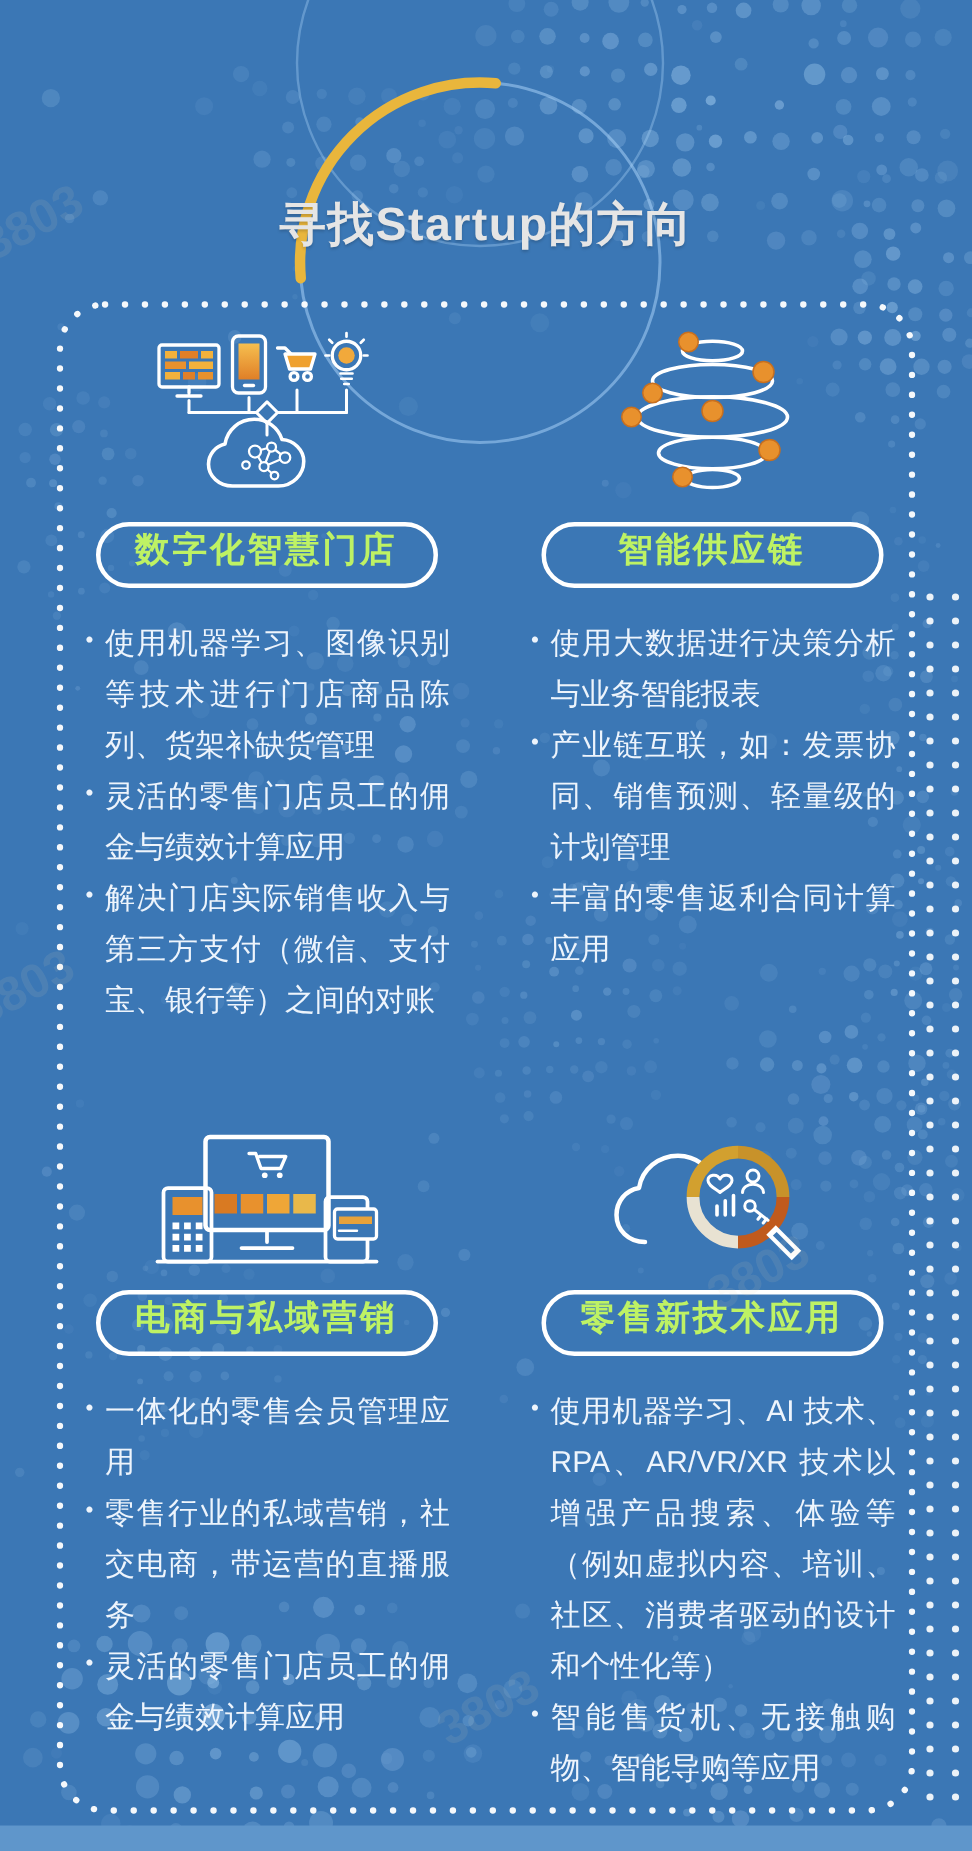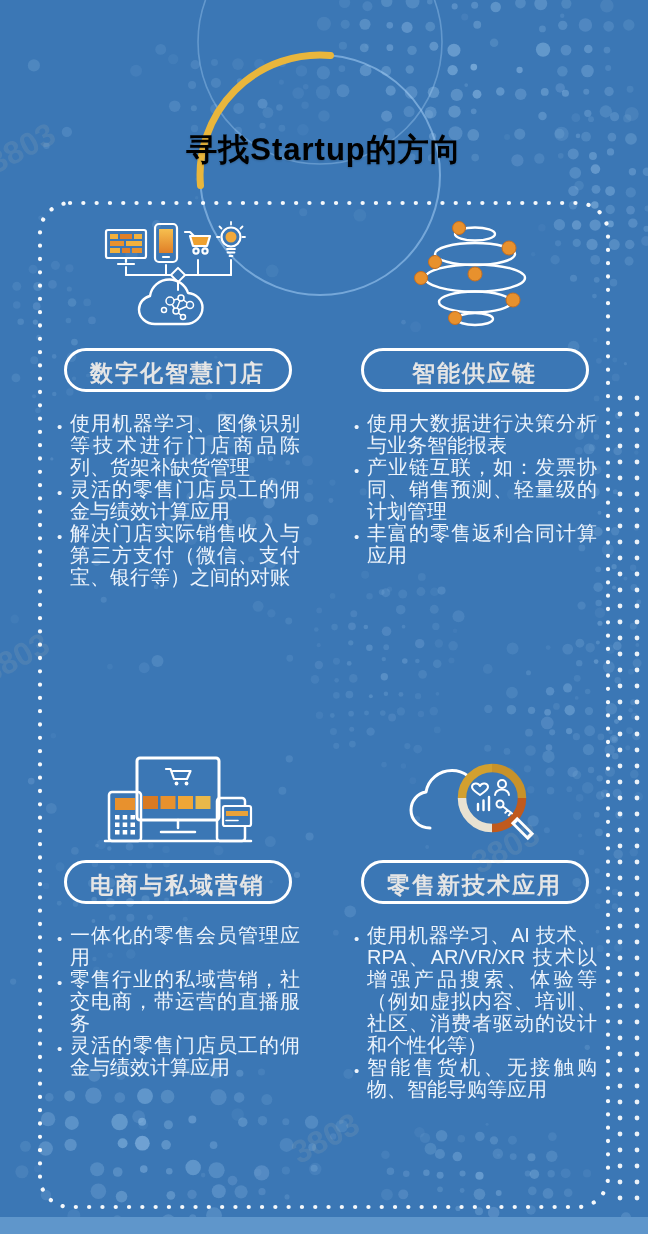--- a/index.html
+++ b/index.html
@@ -5,43 +5,43 @@
   html,body{margin:0;padding:0;}
   body{
     width:648px;height:1234px;position:relative;overflow:hidden;
     background:#3B77B5;
     font-family:"Liberation Sans","DejaVu Sans",sans-serif;
   }
   #deco-dots{position:absolute;left:0;top:0;z-index:0;pointer-events:none;}
   #header-deco{position:absolute;left:0;top:0;z-index:1;pointer-events:none;}
   .title{
     position:absolute;top:108px;left:0;right:0;z-index:2;
-    text-align:center;color:#000000;font-size:31px;font-weight:700;
+    text-align:center;color:#e5e5e5;font-size:31px;font-weight:700;
     letter-spacing:1px;text-shadow:0 1px 2px rgba(0,0,0,.18);
   }
   .board{position:absolute;left:37px;top:200px;width:574px;height:1010px;z-index:2;}
   .board-border{position:absolute;left:0;top:0;}
   .board-grid{
     position:absolute;left:0;top:0;right:0;bottom:0;
     padding:20px 14px 0 18px;
     display:grid;grid-template-columns:1fr 1fr;column-gap:52px;row-gap:48px;
   }
   .card{display:flex;flex-direction:column;}
   .icon-wrap{height:112px;display:flex;align-items:flex-end;justify-content:center;margin-bottom:16px;}
   .card.short-icon .icon-wrap{height:98px;}
   .pill{
     width:222px;height:38px;margin:0 auto 20px;
     border:3px solid #FFFFFF;border-radius:22px;
-    display:flex;align-items:flex-end;justify-content:center;
-    color:#e5e5e5;font-size:23px;font-weight:700;letter-spacing:2px;white-space:nowrap;
+    display:flex;align-items:flex-start;justify-content:center;
+    color:#bef264;font-size:23px;font-weight:700;letter-spacing:2px;white-space:nowrap;
   }
   ul.bullets{list-style:none;margin:0;padding:0 0 0 2px;}
   ul.bullets li{
     position:relative;padding-left:13px;
-    color:#EDF4FC;font-size:20px;line-height:22px;
+    color:#EDF4FC;font-size:20px;line-height:34px;
     text-align:justify;text-justify:inter-ideograph;
   }
   ul.bullets li::before{
     content:"•";position:absolute;left:0;top:0;font-size:15px;line-height:30px;color:#EDF4FC;
   }
   .bottom-strip{position:absolute;left:0;top:1217px;width:648px;height:17px;background:#5F96CB;z-index:1;}
   .watermark{
     position:absolute;z-index:3;color:#E3D5B4;opacity:.10;font-size:32px;font-weight:700;
     transform:rotate(-28deg);pointer-events:none;white-space:nowrap;
   }

